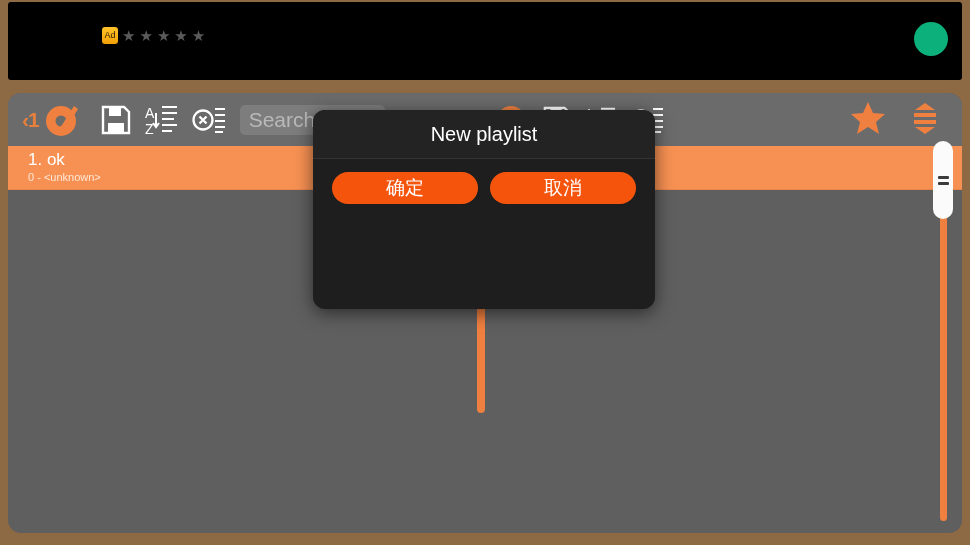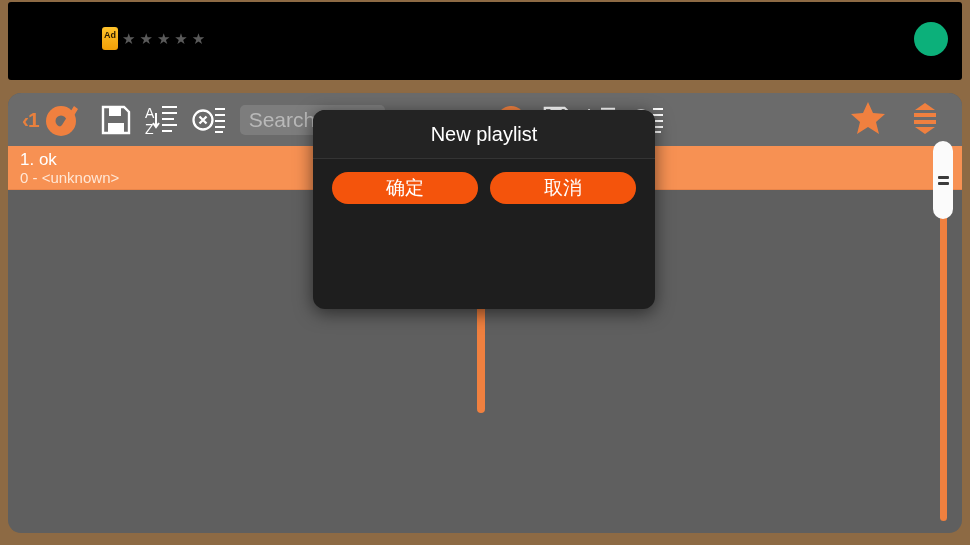--- a/index.html
+++ b/index.html
@@ -26,23 +26,23 @@
       linear-gradient(180deg,#b98f5f 0%,#c49b6c 40%,#b2battle 40%,#bb9263 100%),
       #bb9263;
   }
   
   #ad-banner{
     position:absolute;left:8px;top:2px;width:954px;height:78px;
     background:#000;border-radius:3px;overflow:hidden;
   }
   #ad-row{position:absolute;left:94px;top:25px;display:flex;align-items:center;gap:3px;}
   #ad-badge{
-    width:16px;height:23px;border-radius:3px;
+    width:16px;height:17px;border-radius:3px;
     background:linear-gradient(180deg,#ffc32b 0%,#f2a007 100%);
-    color:#2b1c00;font-size:9px;font-weight:bold;line-height:17px;text-align:center;
+    color:#2b1c00;font-size:9px;font-weight:normal;line-height:17px;text-align:center;
     font-family:"Liberation Sans",sans-serif;
   }
   .ad-star{color:#5a5a5a;font-size:15px;line-height:17px;margin-left:1px;}
   #ad-green-dot{
     position:absolute;right:14px;top:20px;width:34px;height:34px;border-radius:50%;
     background:#0cb07a;
   }
   
   #panel{
     position:absolute;left:8px;top:93px;width:954px;height:440px;
@@ -58,25 +58,25 @@
   #search-box{
     margin-left:14px;width:145px;height:30px;background:#7d7d7d;border-radius:5px;
     display:flex;align-items:center;padding-left:9px;box-sizing:border-box;
   }
   #search-placeholder{color:#b9b9b9;font-size:21px;}
   #tb-right{margin-left:auto;display:flex;align-items:center;margin-right:20px;gap:22px;}
   
   #list-area{position:absolute;left:0;top:53px;right:0;bottom:0;}
   .row{
     height:44px;background:#f79153;display:flex;flex-direction:column;
-    justify-content:center;padding-left:12px;box-sizing:border-box;
+    justify-content:center;padding-left:20px;box-sizing:border-box;
     border-bottom:1px solid #e9854a;
   }
   .row-title{color:#fff;font-size:17px;line-height:18px;}
-  .row-sub{color:#ffe7d6;font-size:15px;line-height:13px;margin-top:2px;}
+  .row-sub{color:#ffe7d6;font-size:11px;line-height:13px;margin-top:2px;}
   #divider{position:absolute;left:469px;top:68px;width:8px;height:252px;
     background:#f0803f;border-radius:4px;}
   
   #scroll-track{position:absolute;right:15px;top:53px;width:7px;height:375px;
     background:#f0803f;border-radius:4px;}
   #scroll-thumb{position:absolute;right:9px;top:48px;width:20px;height:78px;
     background:#fbfbfb;border-radius:10px;display:flex;flex-direction:column;
     align-items:center;justify-content:center;gap:3px;}
   .grip{width:11px;height:3px;background:#3b3b3b;border-radius:1px;}
   

